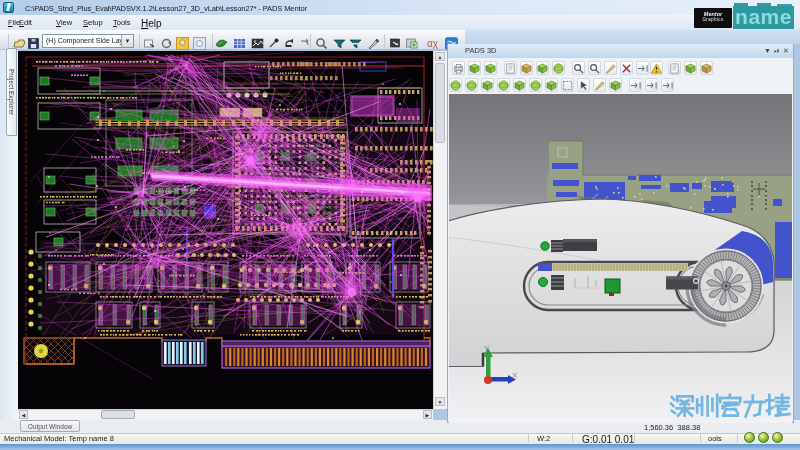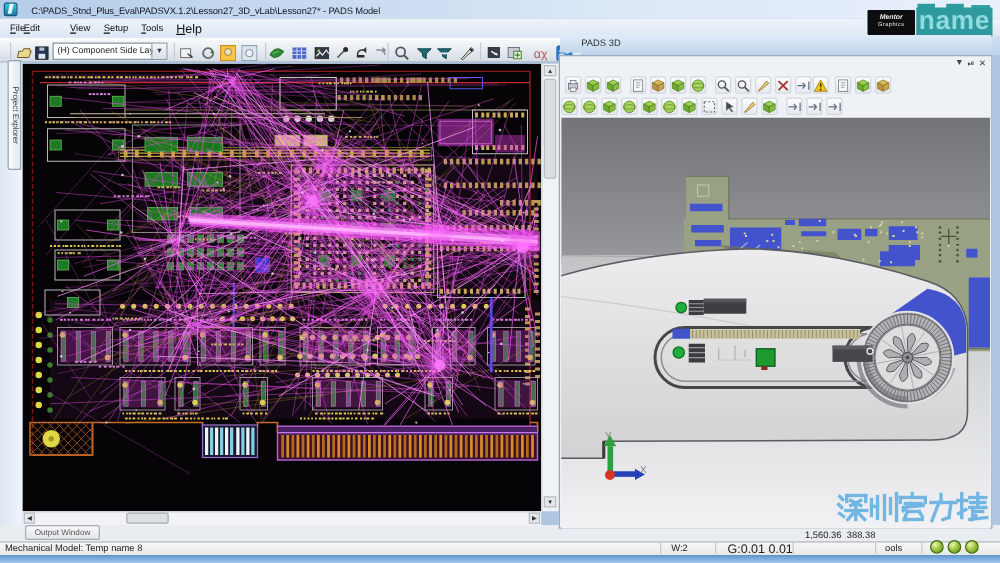--- a/index.html
+++ b/index.html
@@ -1,21 +1,21 @@
 <!DOCTYPE html>
 <html><head><meta charset="utf-8"><style>
 *{margin:0;padding:0;box-sizing:border-box}
 body{width:800px;height:450px;font-family:"Liberation Sans",sans-serif;position:relative;overflow:hidden;background:#aec6e2}
 .abs{position:absolute}
 </style></head><body>
 
 <div class="abs" style="left:0;top:0;width:800px;height:15px;background:linear-gradient(90deg,#b4cde9 0%,#c9dbf1 35%,#dde9f7 65%,#e8f0fa 100%)"></div>
 <div class="abs" style="left:3px;top:2px;width:11px;height:11px;background:linear-gradient(#3ec8e0,#1a7aa8);border-radius:2px;border:1px solid #13597c"></div>
 <div class="abs" style="left:7px;top:3px;width:3px;height:8px;background:#e8f8fc;transform:skewX(-12deg)"></div>
-<div class="abs" style="left:25px;top:4px;font-size:7.5px;color:#15151f;letter-spacing:-0.1px">C:\PADS_Stnd_Plus_Eval\PADSVX.1.2\Lesson27_3D_vLab\Lesson27* - PADS Model</div>
+<div class="abs" style="left:25px;top:4px;font-size:7.5px;color:#15151f;letter-spacing:-0.1px">C:\PADS_Stnd_Plus_Eval\PADSVX.1.2\Lesson27_3D_vLab\Lesson27* - PADS Mentor</div>
 
 <div class="abs" style="left:0;top:15px;width:800px;height:15px;background:linear-gradient(#eef3f9,#dce7f3)"></div>
 <div class="abs" style="left:8px;top:18px;font-size:7.5px;color:#111"><u>F</u>ile</div>
 <div class="abs" style="left:19px;top:18px;font-size:7.5px;color:#111"><u>E</u>dit</div>
 <div class="abs" style="left:56px;top:18px;font-size:7.5px;color:#111"><u>V</u>iew</div>
 <div class="abs" style="left:83px;top:18px;font-size:7.5px;color:#111"><u>S</u>etup</div>
 <div class="abs" style="left:113px;top:18px;font-size:7.5px;color:#111"><u>T</u>ools</div>
 <div class="abs" style="left:141px;top:18px;font-size:10px;color:#111"><u>H</u>elp</div>
 
 <div class="abs" style="left:734px;top:3px;width:14px;height:4px;background:#2f9ba1"></div>
@@ -1674,21 +1674,21 @@
 
 <div class="abs" style="left:18px;top:409px;width:415px;height:11px;background:#f1f2f4;border-top:1px solid #d0d4da"></div>
 <div class="abs" style="left:19px;top:410px;width:9px;height:9px;background:#e4e6ea;border:1px solid #b8bcc4;font-size:5px;text-align:center;line-height:8px;color:#333">◀</div>
 <div class="abs" style="left:423px;top:410px;width:9px;height:9px;background:#e4e6ea;border:1px solid #b8bcc4;font-size:5px;text-align:center;line-height:8px;color:#333">▶</div>
 <div class="abs" style="left:101px;top:410px;width:34px;height:9px;background:#dcdfe4;border:1px solid #a8acb4;border-radius:2px"></div>
 
 <div class="abs" style="left:0;top:420px;width:800px;height:13px;background:#e9ecf0"></div>
 <div class="abs" style="left:20px;top:420px;width:60px;height:12px;background:linear-gradient(#f6f7f8,#e4e6ea);border:1px solid #a6aab2;border-radius:2px;font-size:6.5px;color:#555;text-align:center;line-height:11px">Output Window</div>
 
 <div class="abs" style="left:447px;top:44px;width:347px;height:379px;background:#eef1f5;border:1px solid #99aabf"></div>
-<div class="abs" style="left:448px;top:28px;width:345px;height:14px;background:linear-gradient(#dcead8ff,#c3d6ec);background:linear-gradient(#dfecfa,#c3d6ec);font-size:7.5px;color:#333;line-height:14px;padding-left:17px">PADS 3D</div>
+<div class="abs" style="left:448px;top:44px;width:345px;height:14px;background:linear-gradient(#dcead8ff,#c3d6ec);background:linear-gradient(#dfecfa,#c3d6ec);font-size:7.5px;color:#333;line-height:14px;padding-left:17px">PADS 3D</div>
 <div class="abs" style="left:764px;top:47px;font-size:7px;color:#444">▼</div>
 <div class="abs" style="left:774px;top:47px;font-size:7px;color:#444">⏯</div>
 <div class="abs" style="left:783px;top:47px;font-size:7px;color:#444">✕</div>
 <div style="position:absolute;left:452px;top:61px;width:13px;height:14px;background:linear-gradient(#fdfdfd,#e6e9ee);border:1px solid #d3d8e0;border-radius:2px;display:flex;align-items:center;justify-content:center;font-size:9px">
     <svg width="11" height="11" viewBox="0 0 12 12">
       <rect x="2" y="4" width="8" height="5" fill="#c8ccd4" stroke="#606870" stroke-width="0.7"></rect>
       <rect x="3.5" y="1.5" width="5" height="3" fill="#f0f0f0" stroke="#606870" stroke-width="0.6"></rect>
       <rect x="3.5" y="8" width="5" height="3" fill="#f8f8f8" stroke="#606870" stroke-width="0.6"></rect>
     </svg>
   </div>

